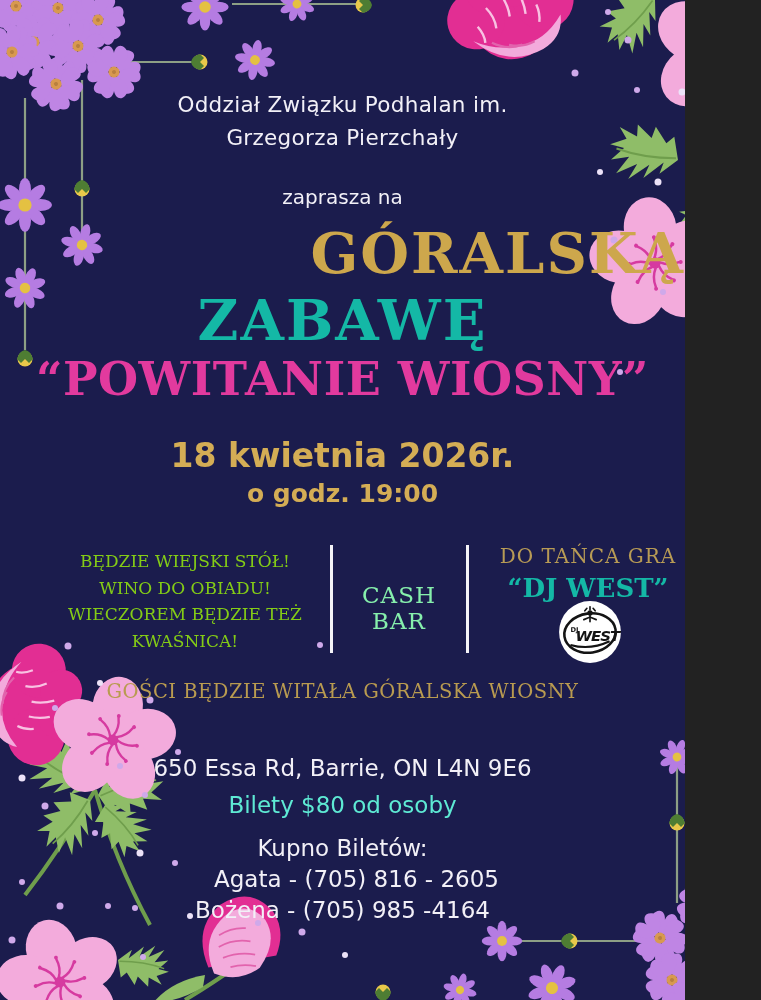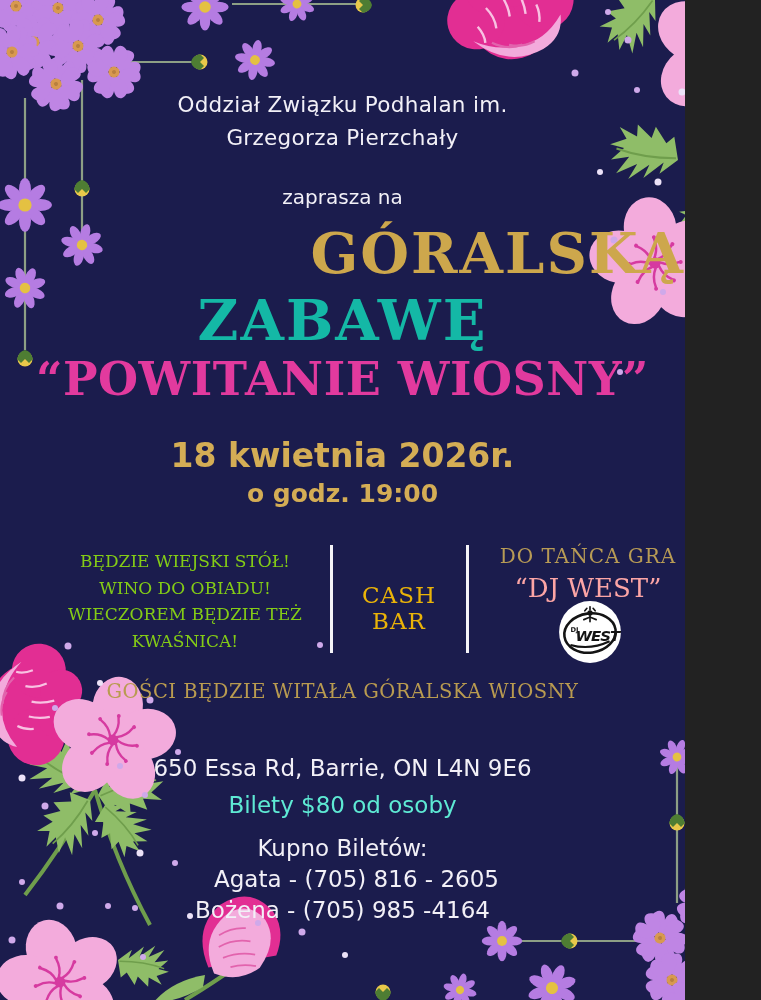--- a/index.html
+++ b/index.html
@@ -14,24 +14,24 @@
   .t2{top:287px;font-size:56px;font-weight:700;color:#14b8a6;letter-spacing:2px;}
   .t3{top:352px;font-size:46px;font-weight:700;color:#e23a9e;letter-spacing:.5px;}
   .date{top:436px;font-size:33px;font-weight:700;color:#d4ad55;}
   .time{top:479px;font-size:25px;font-weight:700;color:#d4ad55;}
   .leftcol{position:absolute;left:40px;width:290px;top:548px;text-align:center;
            font-family:"DejaVu Serif","Liberation Serif",serif;font-size:17px;line-height:26.5px;
            color:#84cc16;font-weight:500;}
   .vline{position:absolute;top:545px;width:2.5px;height:108px;background:#f5f3f8;}
   .vl1{left:330px;}.vl2{left:466px;}
   .cash{position:absolute;left:333px;width:132px;top:582px;text-align:center;
-        font-family:"DejaVu Serif","Liberation Serif",serif;font-size:23px;color:#eab308;letter-spacing:1px;}
+        font-family:"DejaVu Serif","Liberation Serif",serif;font-size:23px;color:#86efac;letter-spacing:1px;}
   .rightcol{position:absolute;left:470px;width:236px;top:544px;text-align:center;}
   .dance{font-family:"DejaVu Serif","Liberation Serif",serif;font-size:20px;color:#b89b55;letter-spacing:1px;}
-  .djname{font-family:"DejaVu Serif","Liberation Serif",serif;font-size:26px;font-weight:400;color:#fca5a5;margin-top:5px;}
+  .djname{font-family:"DejaVu Serif","Liberation Serif",serif;font-size:26px;font-weight:700;color:#14b8a6;margin-top:5px;}
   .dj-logo{position:absolute;left:557px;top:599px;width:66px;height:66px;}
   .kapela{top:680px;font-family:"DejaVu Serif","Liberation Serif",serif;font-size:19.5px;color:#b99b50;letter-spacing:.5px;}
   .venue1{top:723px;font-size:23px;}
   .venue2{top:755px;font-size:23px;}
   .bilety{top:792px;font-size:23px;font-weight:400;color:#5eead4;}
   .kupno{top:835px;font-size:23px;}
   .cont1{top:866px;font-size:23px;margin-left:28px;}
   .cont2{top:897px;font-size:23px;}
 </style>
 </head>

